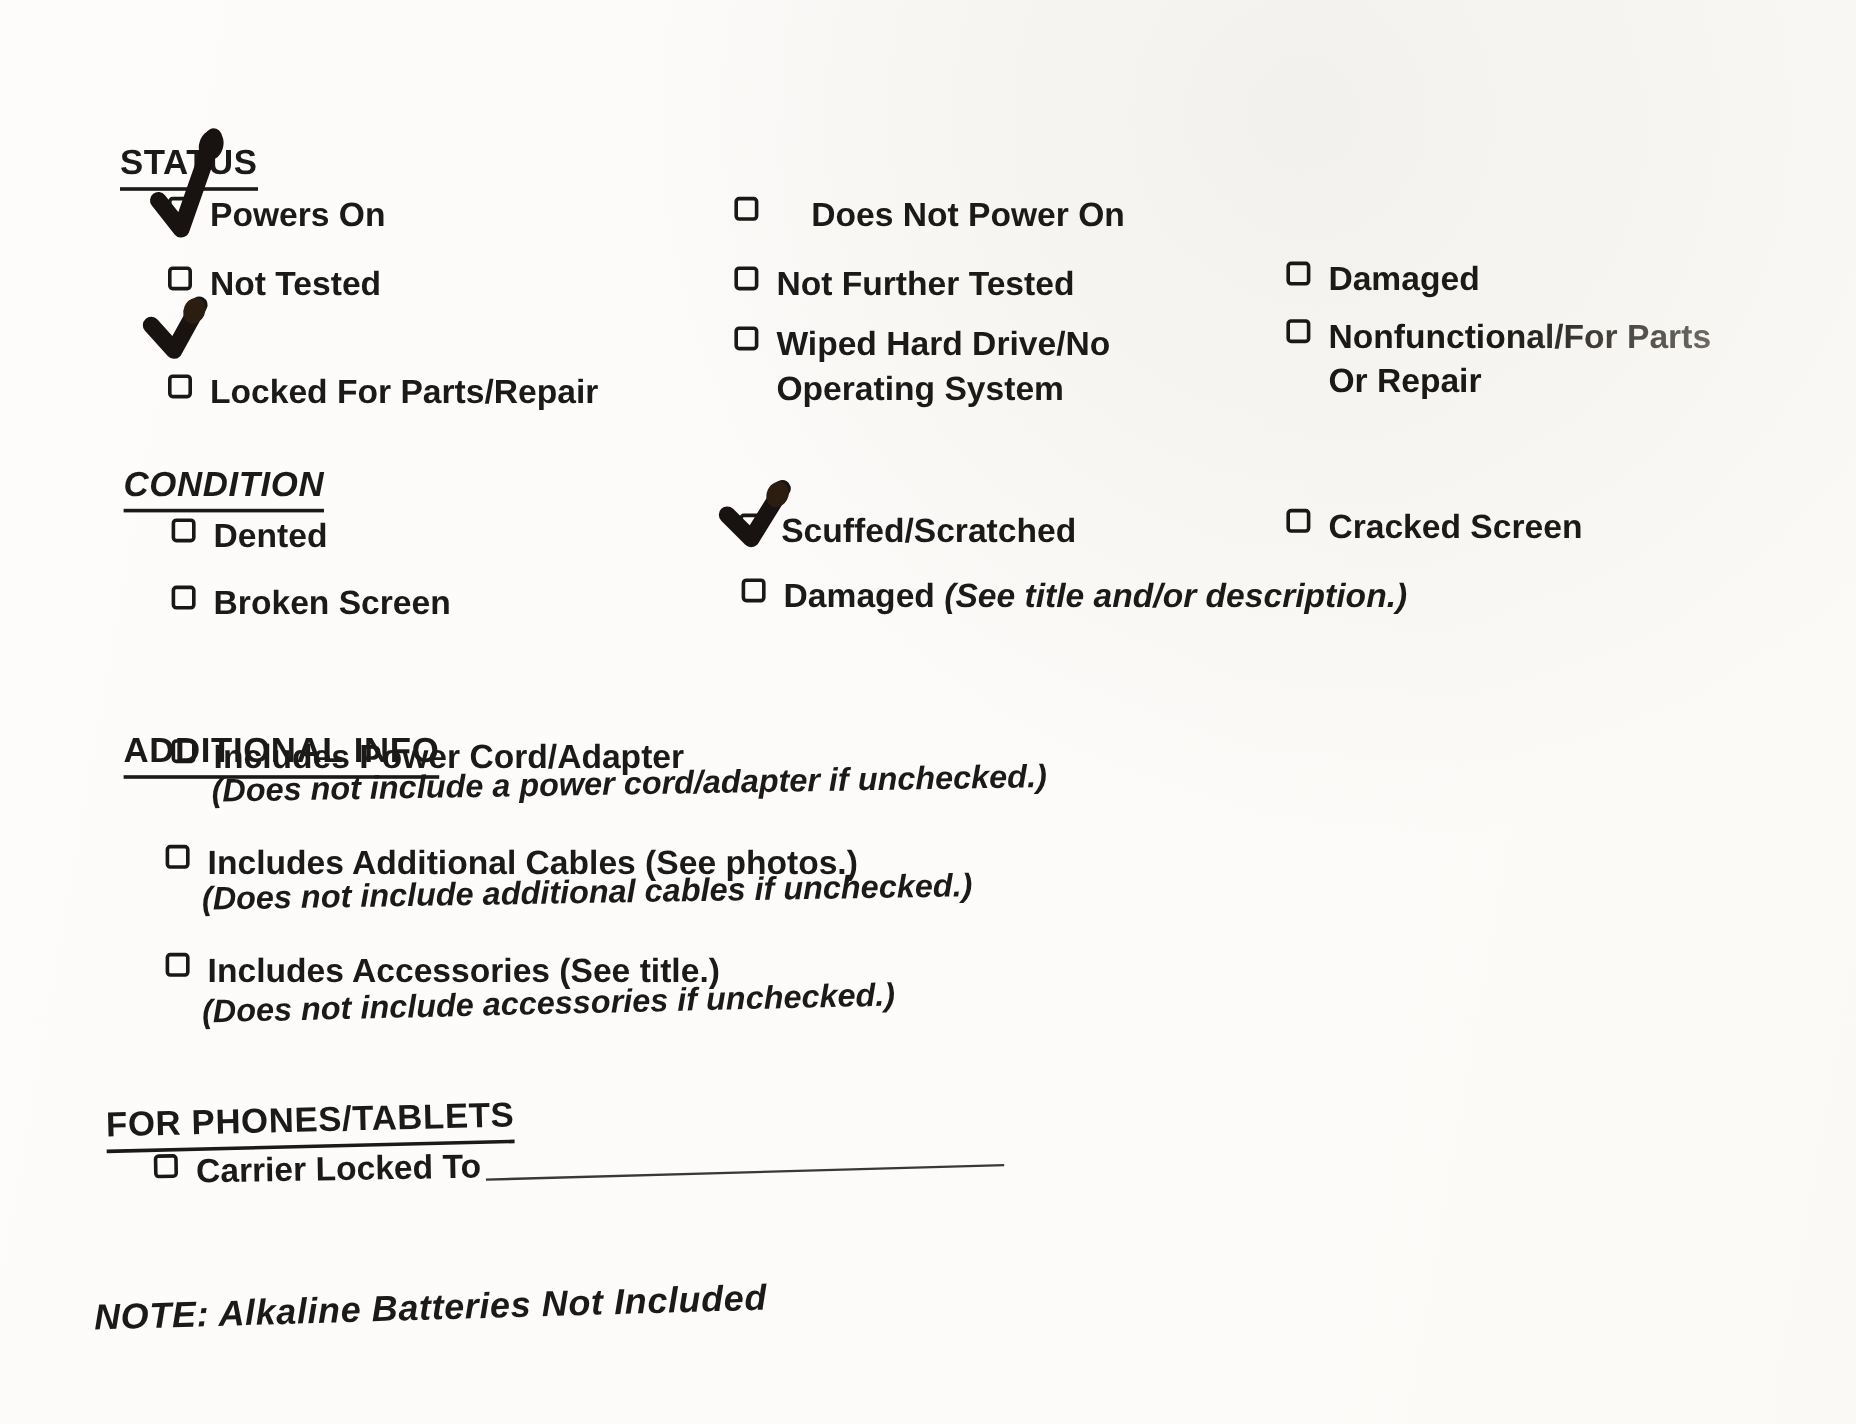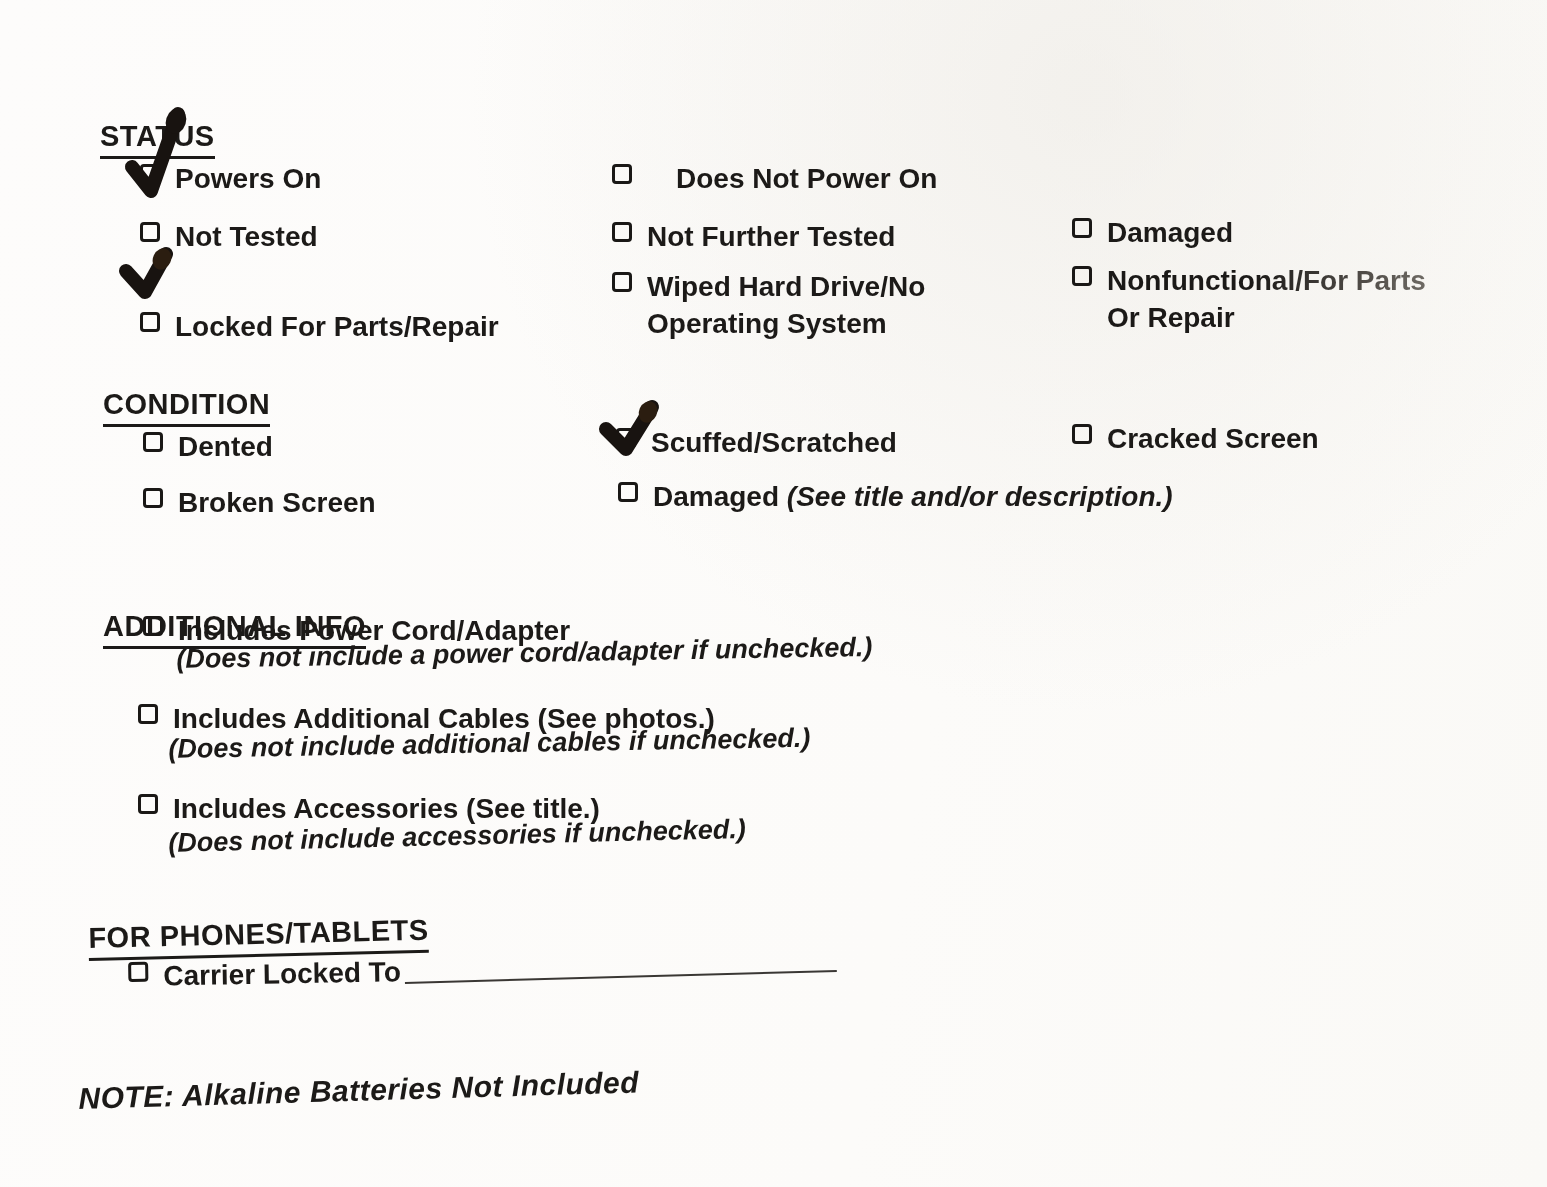--- a/index.html
+++ b/index.html
@@ -132,21 +132,21 @@
     <span class="lbl">Wiped Hard Drive/No
 Operating System</span>
   </div>
 
   <div class="item" style="left:1072px; top:262px;">
     <span class="cb"></span>
     <span class="lbl fade">Nonfunctional/For Parts
 Or Repair</span>
   </div>
 
-  <div class="heading" style="left:103px; top:388px;">CONDITION</div>
+  <div class="heading" style="left:103px; top:388px;font-style:italic;">CONDITION</div>
 
   <div class="item" style="left:143px; top:428px;">
     <span class="cb"></span>
     <span class="lbl">Dented</span>
   </div>
 
   <div class="item" style="left:616px; top:424px;">
     <span class="cb"></span>
     <span class="lbl">Scuffed/Scratched</span>
   </div>

